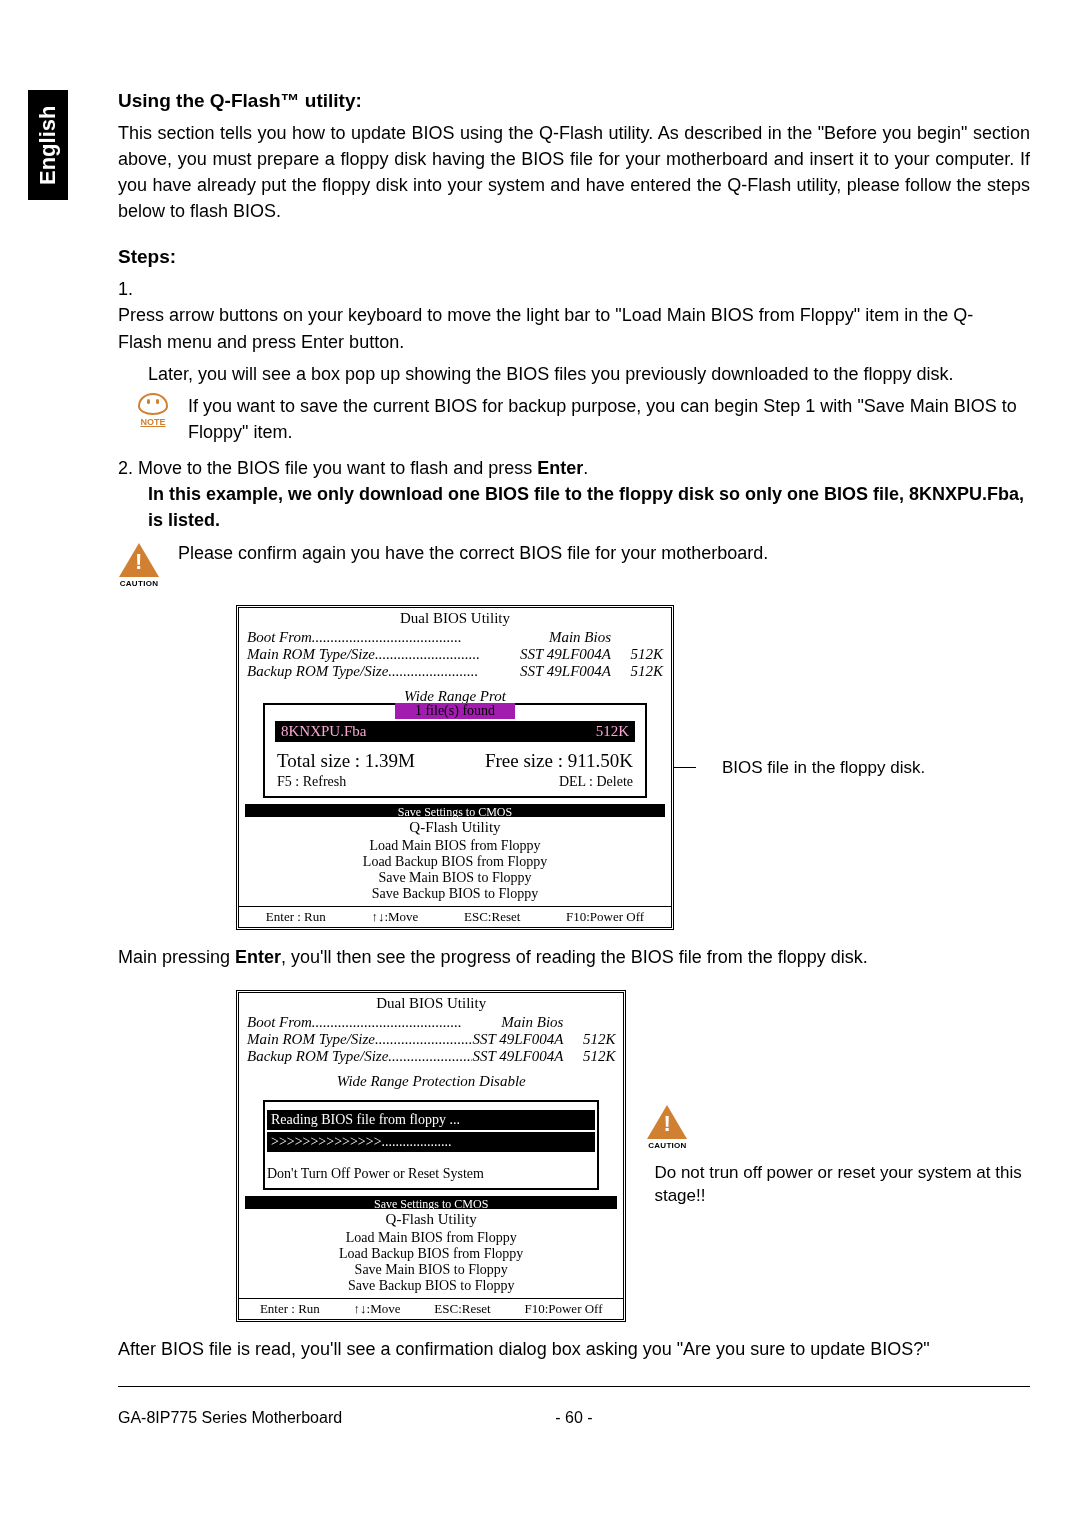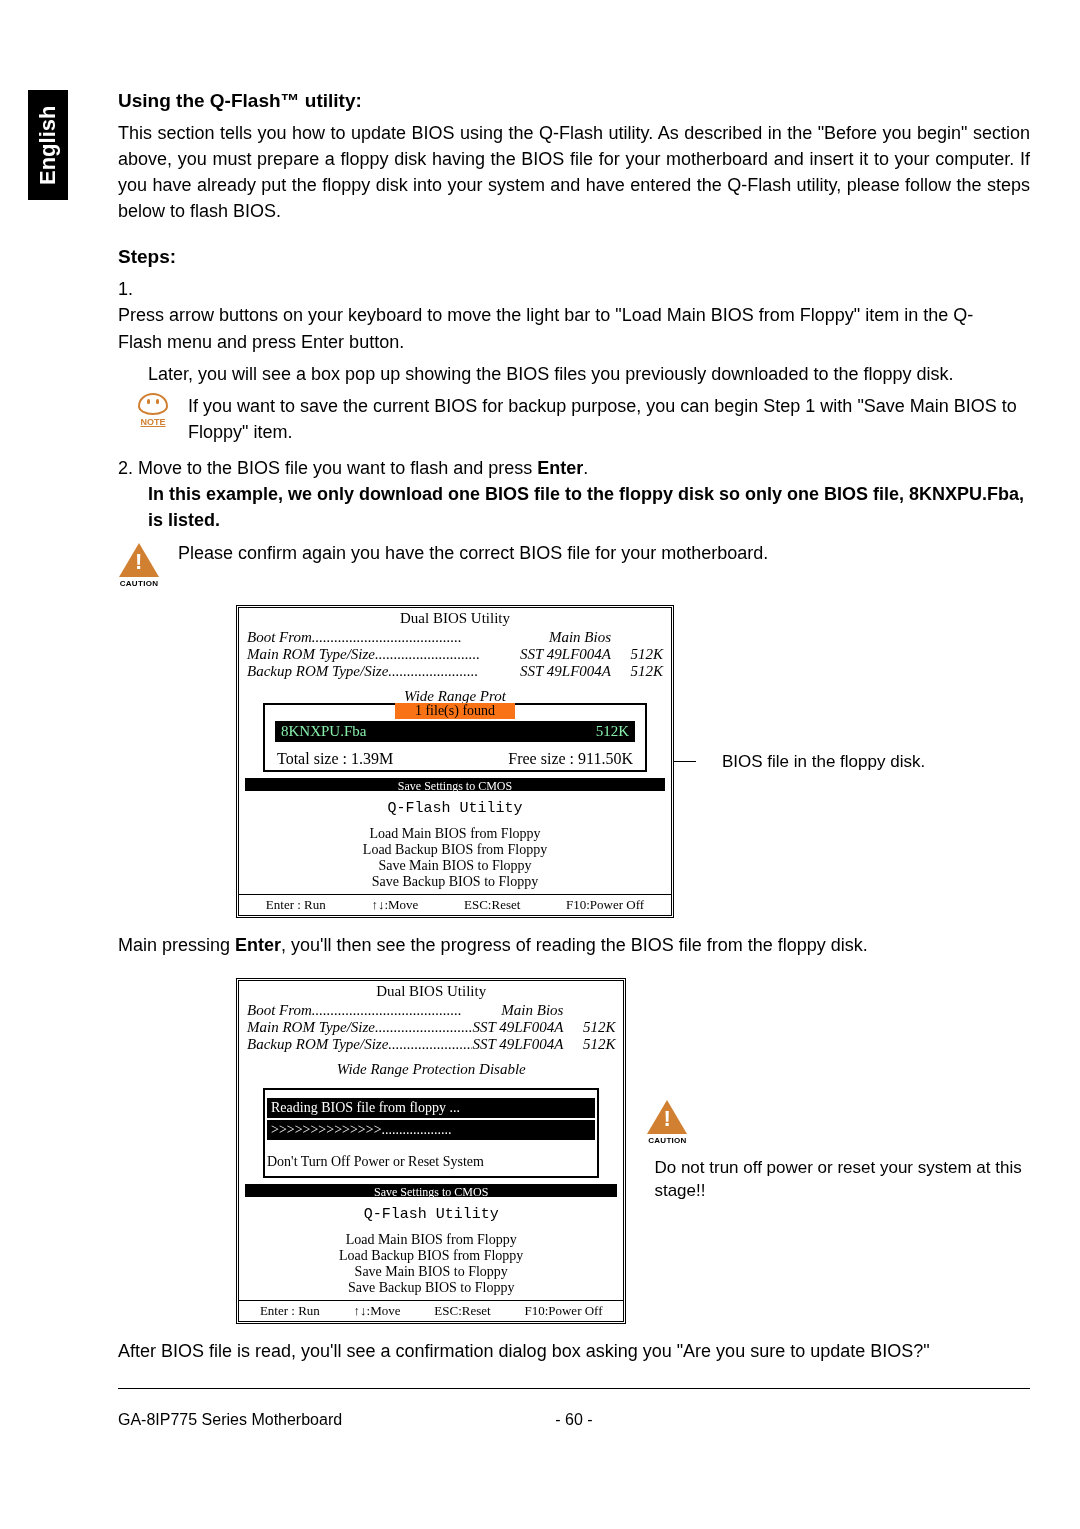--- a/index.html
+++ b/index.html
@@ -153,56 +153,56 @@
   .popup {
     border: 2px solid #000;
     margin: 0 24px 6px 24px;
     position: relative;
     margin-top: -8px;
   }
   .popup-title {
     text-align: center;
     font-size: 14px;
     margin-top: -2px;
-    background: #f97316;
+    background: #a21caf;
     width: 120px;
     margin-left: auto;
     margin-right: auto;
   }
   .popup-file {
     display: flex;
     justify-content: space-between;
     background: #000;
-    color: #86efac;
+    color: #f9a8d4;
     padding: 2px 6px;
     margin: 2px 10px;
   }
   .popup-stats {
     display: flex;
     justify-content: space-between;
     padding: 6px 12px 2px 12px;
-    font-size: 16px;
+    font-size: 19px;
   }
   .popup-keys {
     display: flex;
     justify-content: space-between;
     padding: 0 12px 6px 12px;
     font-size: 14px;
   }
   .save-line {
     background: #000;
     color: #fff;
     text-align: center;
     font-size: 12px;
     margin: 0 6px;
     padding: 1px;
     height: 13px;
     overflow: hidden;
   }
-  .qflash-title { text-align: center; padding: 9px 0; font-family: Liberation Mono, monospace; }
+  .qflash-title { text-align: center; padding: 2px 0; }
   .qflash-items { text-align: center; padding: 0 0 4px 0; font-size: 14px; }
   .qflash-keys {
     display: flex;
     justify-content: space-around;
     border-top: 1px solid #000;
     font-size: 13px;
     padding: 2px 4px;
   }
   .side-note {
     font-size: 17px;
@@ -316,20 +316,24 @@
       <div class="popup">
         <div class="popup-title">1 file(s) found</div>
         <div class="popup-file">
           <span>8KNXPU.Fba</span>
           <span>512K</span>
         </div>
         <div class="popup-stats">
           <span>Total size : 1.39M</span>
           <span>Free size : 911.50K</span>
         </div>
+        <div class="popup-keys">
+          <span>F5 : Refresh</span>
+          <span>DEL : Delete</span>
+        </div>
       </div>
       <div class="save-line">Save Settings to CMOS</div>
       <div class="qflash-title">Q-Flash Utility</div>
       <div class="qflash-items">
         <div>Load Main BIOS from Floppy</div>
         <div>Load Backup BIOS from Floppy</div>
         <div>Save Main BIOS to Floppy</div>
         <div>Save Backup BIOS to Floppy</div>
       </div>
       <div class="qflash-keys">

